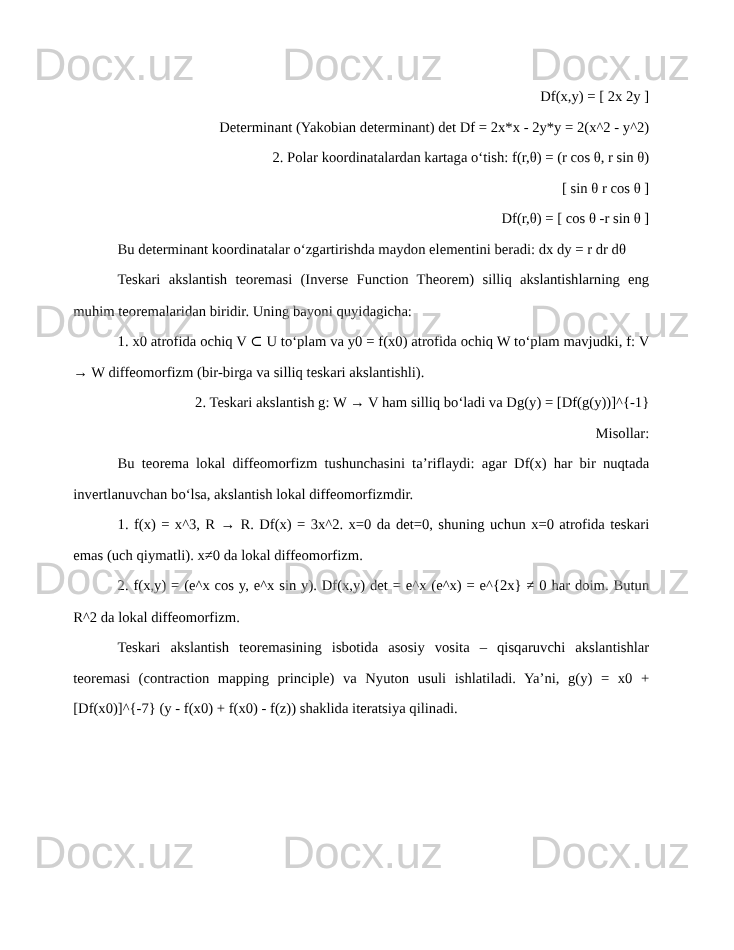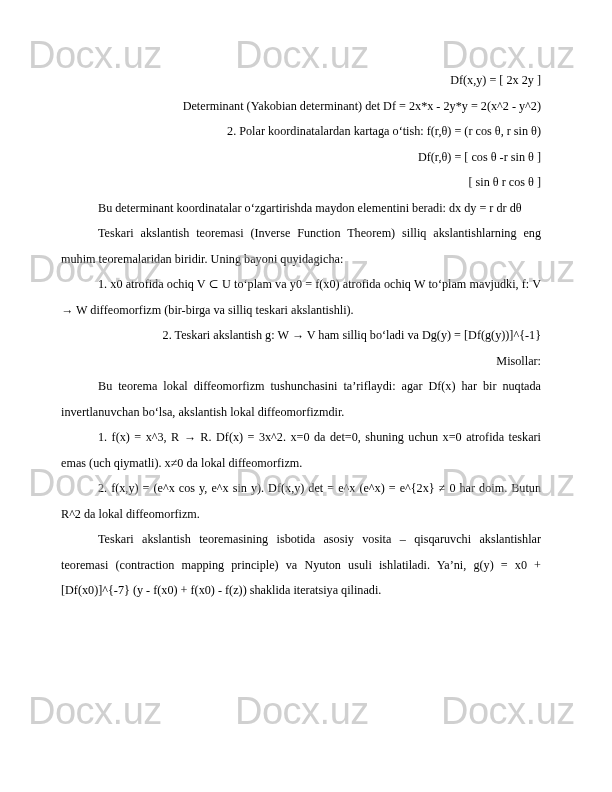--- a/index.html
+++ b/index.html
@@ -19,22 +19,22 @@
     white-space: nowrap;
   }
 </style>
 </head>
 <body>
 
 <div class="page">
   <p class="p left">Df(x,y) = [ 2x  2y ]</p>
   <p class="p left">Determinant (Yakobian determinant) det Df = 2x*x - 2y*y = 2(x^2 - y^2)</p>
   <p class="p left">2. Polar koordinatalardan kartaga o‘tish: f(r,θ) = (r cos θ, r sin θ)</p>
+  <p class="p left indent2">[ sin θ    r cos θ ]</p>
   <p class="p left">Df(r,θ) = [ cos θ   -r sin θ ]</p>
-  <p class="p left indent2">[ sin θ    r cos θ ]</p>
   <p class="p">Bu determinant koordinatalar o‘zgartirishda maydon elementini beradi: dx dy = r dr dθ</p>
   <p class="p">Teskari akslantish teoremasi (Inverse Function Theorem) silliq akslantishlarning eng muhim teoremalaridan biridir. Uning bayoni quyidagicha:</p>
   <p class="p">1. x0 atrofida ochiq V ⊂ U to‘plam va y0 = f(x0) atrofida ochiq W to‘plam mavjudki, f: V → W diffeomorfizm (bir-birga va silliq teskari akslantishli).</p>
   <p class="p left">2. Teskari akslantish g: W → V ham silliq bo‘ladi va Dg(y) = [Df(g(y))]^{-1}</p>
   <p class="p left">Misollar:</p>
   <p class="p">Bu teorema lokal diffeomorfizm tushunchasini ta’riflaydi: agar Df(x) har bir nuqtada invertlanuvchan bo‘lsa, akslantish lokal diffeomorfizmdir.</p>
   <p class="p">1. f(x) = x^3, R → R. Df(x) = 3x^2. x=0 da det=0, shuning uchun x=0 atrofida teskari emas (uch qiymatli). x≠0 da lokal diffeomorfizm.</p>
   <p class="p">2. f(x,y) = (e^x cos y, e^x sin y). Df(x,y) det = e^x (e^x) = e^{2x} ≠ 0 har doim. Butun R^2 da lokal diffeomorfizm.</p>
   <p class="p">Teskari akslantish teoremasining isbotida asosiy vosita – qisqaruvchi akslantishlar teoremasi (contraction mapping principle) va Nyuton usuli ishlatiladi. Ya’ni, g(y) = x0 + [Df(x0)]^{-7} (y - f(x0) + f(x0) - f(z)) shaklida iteratsiya qilinadi.</p>
 </div>

